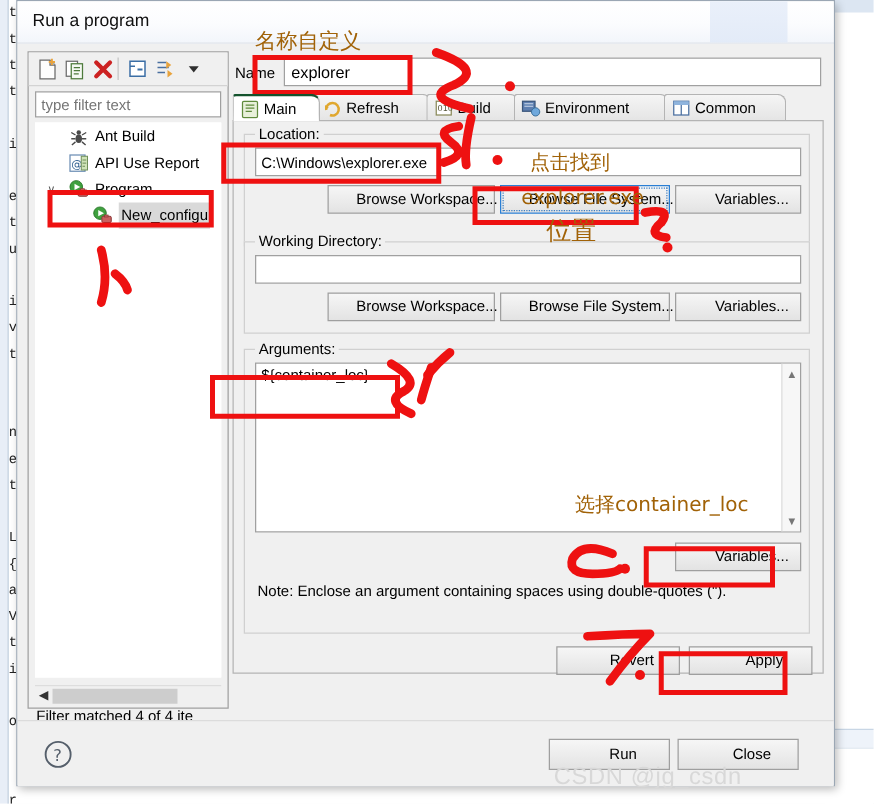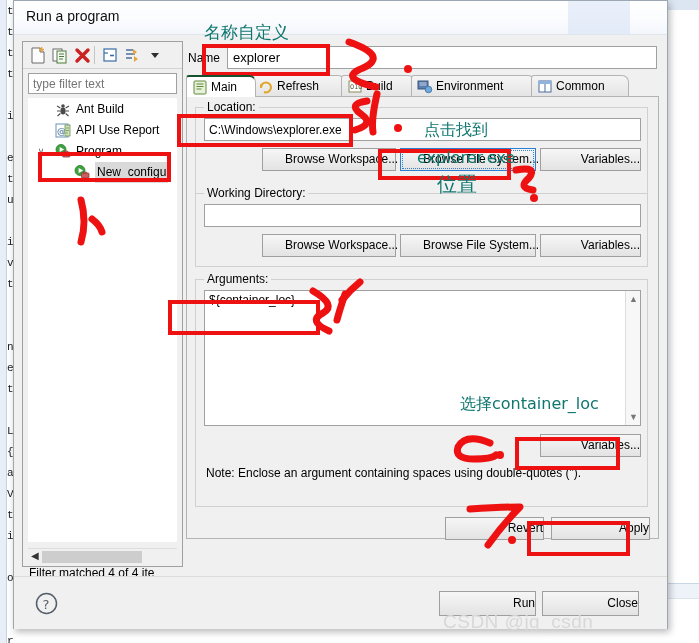--- a/index.html
+++ b/index.html
@@ -142,21 +142,21 @@
   .group-title {
     position:absolute; top:-8px; left:8px; background:#f0f0f0;
     padding:0 3px; font-size:12px; color:#000;
   }
   .txtfield {
     position:absolute; border:1px solid #a0a0a0; background:#ffffff;
     font-family:"Liberation Sans", sans-serif; font-size:12px;
     color:#000; padding:2px 4px; outline:none;
   }
   .btn {
-    position:absolute; height:23px; line-height:21px; text-align:right;
+    position:absolute; height:23px; line-height:21px; text-align:center;
     background:linear-gradient(to bottom,#f6f6f6,#e3e3e3);
     border:1px solid #9f9f9f; font-size:12px; color:#000;
     font-family:"Liberation Sans", sans-serif; cursor:default;
     white-space:nowrap;
     padding-left:22px;
   }
   .btn.focusring { border:1px solid #2a7fd4; outline:1px dotted #3b7fc4; outline-offset:-3px; }
 
   #args-box {
     position:absolute; border:1px solid #a0a0a0; background:#ffffff;
@@ -187,21 +187,21 @@
     position:absolute; left:443px; top:611px;
     font-size:19px; color:#d8d8d8; letter-spacing:0.5px;
     font-family:"Liberation Sans", sans-serif;
   }
 
   
   .redbox {
     position:absolute; border:4px solid #ee1111; pointer-events:none;
   }
   .redtext {
-    position:absolute; color:#0f766e; white-space:nowrap;
+    position:absolute; color:#a16207; white-space:nowrap;
     font-family:"DejaVu Sans", sans-serif; font-size:15px;
   }
   .ann-svg { position:absolute; left:0; top:0; width:699px; height:643px; pointer-events:none; }
 </style>
 </head>
 <body>
 
 <div id="bg-editor">
   <div id="bg-gutter"></div>
   <div id="bg-code">t

